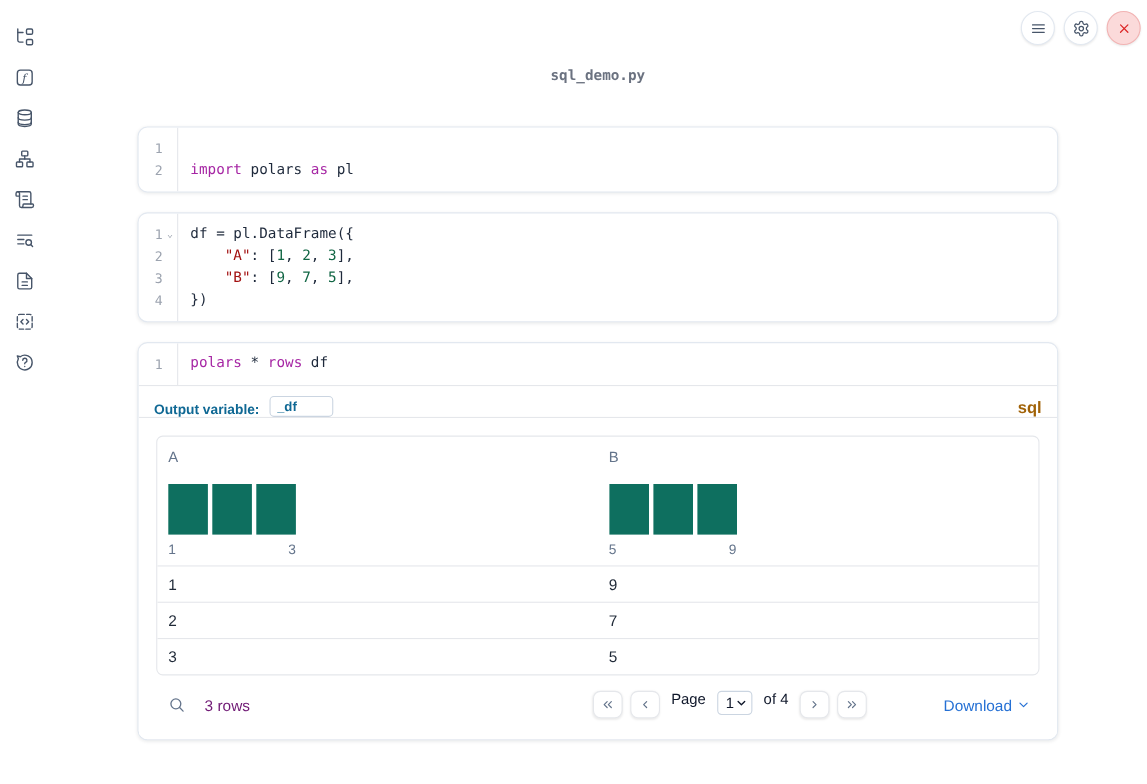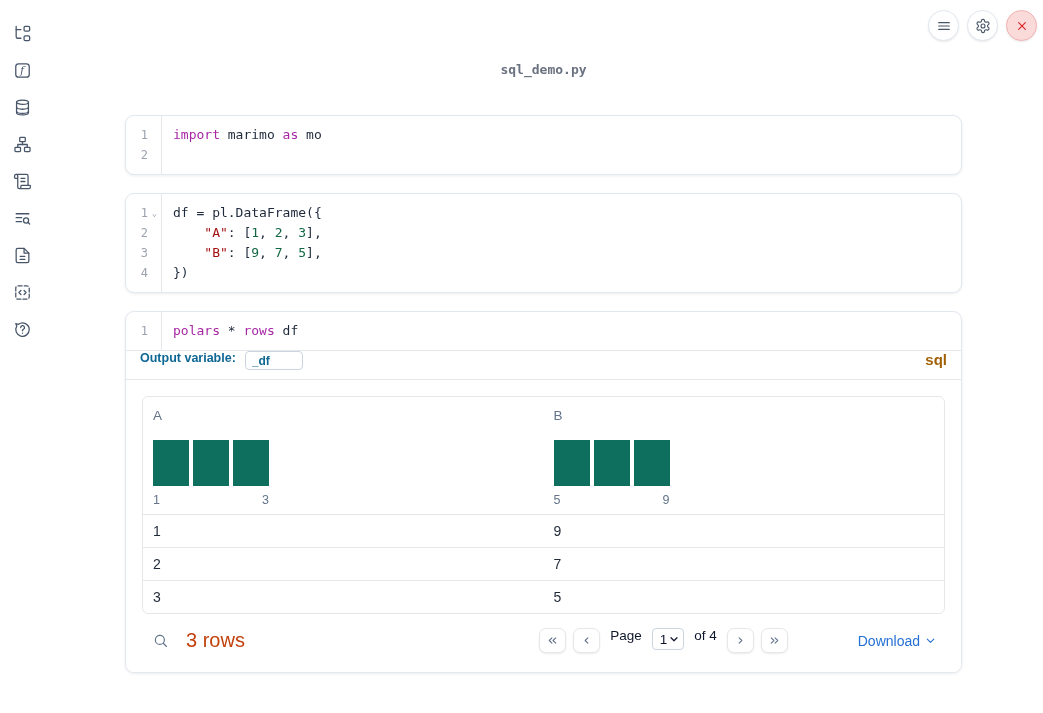--- a/index.html
+++ b/index.html
@@ -45,21 +45,21 @@
   .code-line { display: flex; height: 20px; line-height: 20px; font-family: "DejaVu Sans Mono", monospace; font-size: 13px; }
   .gutter { flex: 0 0 35px; display: flex; justify-content: flex-end; align-items: center; color: #9ca3af; }
   .lnum { font-size: 12px; }
   .fold { width: 13px; text-align: center; color: #9ca3af; font-size: 9px; line-height: 18px; }
   .code-text { padding-left: 12px; white-space: pre; color: #1e293b; }
   .tok-kw { color: #a626a4; }
   .tok-str { color: #a31111; }
   .tok-num { color: #116644; }
   .tok-pl { color: #1e293b; }
   
-  .outvar-row { height: 29px; display: flex; align-items: flex-start; padding: 0 14px; gap: 9px; border-top: 1px solid #e5e7eb; }
+  .outvar-row { height: 29px; display: flex; align-items: flex-end; padding: 0 14px; gap: 9px; border-top: 1px solid #e5e7eb; }
   .outvar-label { color: #0f6894; font-weight: 700; font-size: 12.5px; }
   .outvar-input {
     width: 58px; height: 19px; border: 1px solid #cbd5e1; border-radius: 4px;
     font-family: "Liberation Sans", sans-serif; font-size: 12px; font-weight: 700;
     color: #0f6894; padding: 0 6px; background: #fff; outline: none;
   }
   .lang-badge { margin-left: auto; color: #a16207; font-weight: 700; font-size: 15px; }
   
   .output-area { border-top: 1px solid #e5e7eb; padding: 16px 16px 7px 16px; background: #fff; }
   .data-table { border: 1px solid #e5e7eb; border-radius: 6px; overflow: hidden; }
@@ -69,21 +69,21 @@
   .hist { margin-top: 17px; width: 116px; }
   .hist-bars { display: flex; gap: 4px; height: 46px; align-items: flex-end; }
   .bar { width: 36px; background: #0e6f5f; }
   .hist-labels { display: flex; justify-content: space-between; color: #64748b; font-size: 12.5px; margin-top: 7px; }
   .table-row { display: grid; grid-template-columns: 1fr 1fr; border-top: 1px solid #e5e7eb; height: 33px; align-items: center; font-size: 14px; color: #1f2937; }
   .td { padding-left: 10px; }
   
   .table-footer { display: flex; align-items: center; padding: 14px 0 12px 10px; }
   .search-btn { width: 18px; height: 18px; cursor: pointer; }
   .search-btn svg { width: 18px; height: 18px; stroke: #64748b; fill: none; stroke-width: 1.6; stroke-linecap: round; }
-  .row-count { margin-left: 16px; color: #c2410c; font-size: 20px; }
+  .row-count { margin-left: 16px; color: #701a75; font-size: 14px; }
   .pager { margin-left: auto; display: flex; gap: 7px; }
   .pg-btn {
     width: 27px; height: 25px; border: 1px solid #e5e7eb; border-radius: 7px; background: #fff;
     box-shadow: 0 1px 2px rgba(0,0,0,.08); display: flex; align-items: center; justify-content: center; cursor: pointer;
   }
   .pg-btn svg { width: 13px; height: 13px; stroke: #64748b; fill: none; stroke-width: 2; stroke-linecap: round; stroke-linejoin: round; }
   .page-label, .of-label { font-size: 13.5px; color: #0f172a; margin: 0 3px; }
   .page-select {
     height: 22px; border: 1px solid #cbd5e1; border-radius: 4px; background: #fff;
     display: flex; align-items: center; padding: 0 3px 0 7px; gap: 1px; font-size: 13.5px; color: #0f172a; cursor: pointer;
@@ -193,27 +193,27 @@
 <main class="main">
   <div class="filename">sql_demo.py</div>
 
   <section class="cell" id="cell-0">
     <div class="code-area">
         <div class="code-line">
           <span class="gutter">
             <span class="lnum">1</span>
             <span class="fold"></span>
           </span>
-          <span class="code-text"><span class="tok-kw">import</span><span class="tok-pl"> marimo </span><span class="tok-kw">as</span><span class="tok-pl"> mo</span></span>
         </div>
         <div class="code-line">
           <span class="gutter">
             <span class="lnum">2</span>
             <span class="fold"></span>
           </span>
+          <span class="code-text"><span class="tok-kw">import</span><span class="tok-pl"> polars </span><span class="tok-kw">as</span><span class="tok-pl"> pl</span></span>
         </div>
       </div>
   </section>
 
   <section class="cell" id="cell-1">
     <div class="code-area">
         <div class="code-line">
           <span class="gutter">
             <span class="lnum">1</span>
             <span class="fold">⌄</span>

